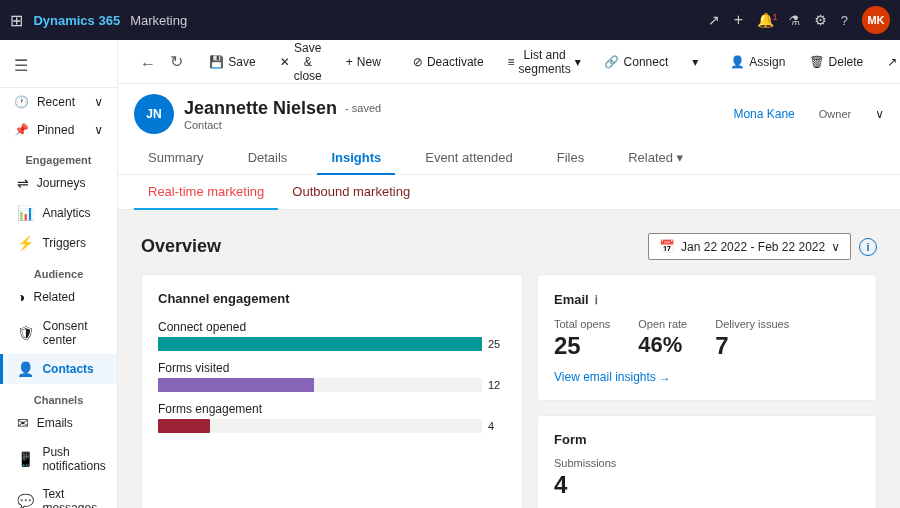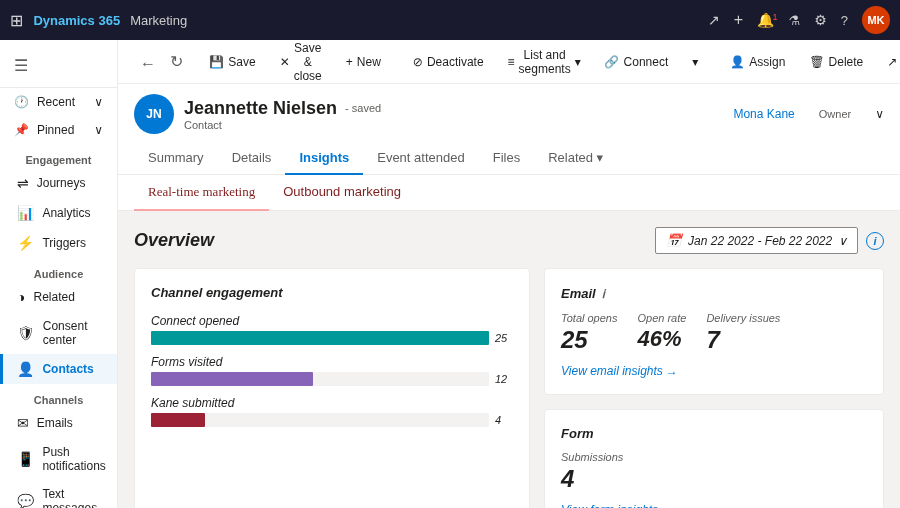--- a/index.html
+++ b/index.html
@@ -79,42 +79,42 @@
     }
     .record-header-top { display: flex; align-items: center; justify-content: space-between; margin-bottom: 4px; }
     .record-identity { display: flex; align-items: center; gap: 10px; }
     .record-avatar { width: 40px; height: 40px; border-radius: 50%; background: #0078d4; display: flex; align-items: center; justify-content: center; font-size: 12px; font-weight: 700; color: white; flex-shrink: 0; }
     .record-name { font-size: 18px; font-weight: 600; color: #201f1e; }
     .record-saved { font-size: 11px; color: #605e5c; margin-left: 8px; }
     .record-type { font-size: 11px; color: #605e5c; }
     .record-owner { display: flex; align-items: center; gap: 24px; font-size: 12px; color: #201f1e; }
     .record-owner-name { color: #0078d4; font-weight: 500; }
     .record-owner-label { color: #605e5c; font-size: 11px; }
-    .record-tabs { display: flex; gap: 0; margin-top: 8px; }
+    .record-tabs { display: flex; gap: 16px; margin-top: 8px; }
     .record-tab {
       padding: 8px 14px; font-size: 13px; cursor: pointer; color: #605e5c;
       border-bottom: 2px solid transparent; margin-bottom: -1px;
     }
     .record-tab.active { color: #0078d4; border-bottom: 2px solid #0078d4; font-weight: 600; }
 
     
     .insights-subtabs {
       background: #fff;
       padding: 0 16px;
       display: flex;
       border-bottom: 1px solid #edebe9;
     }
     .insights-subtab {
       padding: 9px 14px; font-size: 13px; cursor: pointer; color: #7f1d1d;
       border-bottom: 2px solid transparent; margin-bottom: -1px;
     }
-    .insights-subtab.active { color: #7f1d1d; border-bottom: 2px solid #fca5a5; font-family: Liberation Serif, serif; }
-
-    
-    .content-area { flex: 1; overflow-y: auto; padding: 16px; background: #f3f2f1; font-style: italic; }
+    .insights-subtab.active { color: #ef4444; border-bottom: 2px solid #0ea5e9; }
+
+    
+    .content-area { flex: 1; overflow-y: auto; padding: 23px; background: #f3f2f1; }
 
     
     .overview-header { display: flex; align-items: center; justify-content: space-between; margin-bottom: 14px; }
     .overview-title { font-size: 18px; font-weight: 600; color: #201f1e; }
     .date-filter { display: flex; align-items: center; gap: 6px; font-size: 12px; color: #201f1e; background: #fff; border: 1px solid #8a8886; border-radius: 2px; padding: 5px 10px; cursor: pointer; }
     .info-icon { width: 18px; height: 18px; border-radius: 50%; border: 1.5px solid #0078d4; display: flex; align-items: center; justify-content: center; color: #0078d4; font-size: 11px; font-weight: 700; cursor: pointer; }
 
     
     .cards-row { display: flex; gap: 14px; }
 
@@ -134,21 +134,21 @@
     
     .right-col { width: 340px; flex-shrink: 0; display: flex; flex-direction: column; gap: 14px; }
 
     
     .metric-card {
       background: #fff; border: 1px solid #edebe9; border-radius: 4px;
       padding: 16px;
     }
     .metric-card-title { font-size: 13px; font-weight: 600; color: #201f1e; margin-bottom: 10px; display: flex; align-items: center; gap: 6px; }
     .metric-info { color: #605e5c; font-size: 12px; }
-    .metrics-row { display: flex; gap: 20px; margin-bottom: 10px; }
+    .metrics-row { display: flex; gap: 28px; margin-bottom: 10px; }
     .metric-item { }
     .metric-label { font-size: 11px; color: #605e5c; margin-bottom: 2px; }
     .metric-value { font-size: 24px; font-weight: 600; color: #201f1e; }
     .metric-value.pct { font-size: 22px; }
     .view-link { font-size: 12px; color: #0078d4; cursor: pointer; text-decoration: none; display: flex; align-items: center; gap: 3px; }
   </style>
 </head>
 <body>
 
 <div class="top-nav">
@@ -355,21 +355,21 @@
             <div class="bar-label">Forms visited</div>
             <div class="bar-container">
               <div class="bar-track">
                 <div class="bar-fill" style="width:48%;background:#8764b8;"></div>
               </div>
               <span class="bar-value">12</span>
             </div>
           </div>
 
           <div class="bar-row">
-            <div class="bar-label">Kane submitted</div>
+            <div class="bar-label">Forms engagement</div>
             <div class="bar-container">
               <div class="bar-track">
                 <div class="bar-fill" style="width:16%;background:#9b2335;"></div>
               </div>
               <span class="bar-value">4</span>
             </div>
           </div>
         </div>
 
         <div class="right-col">

